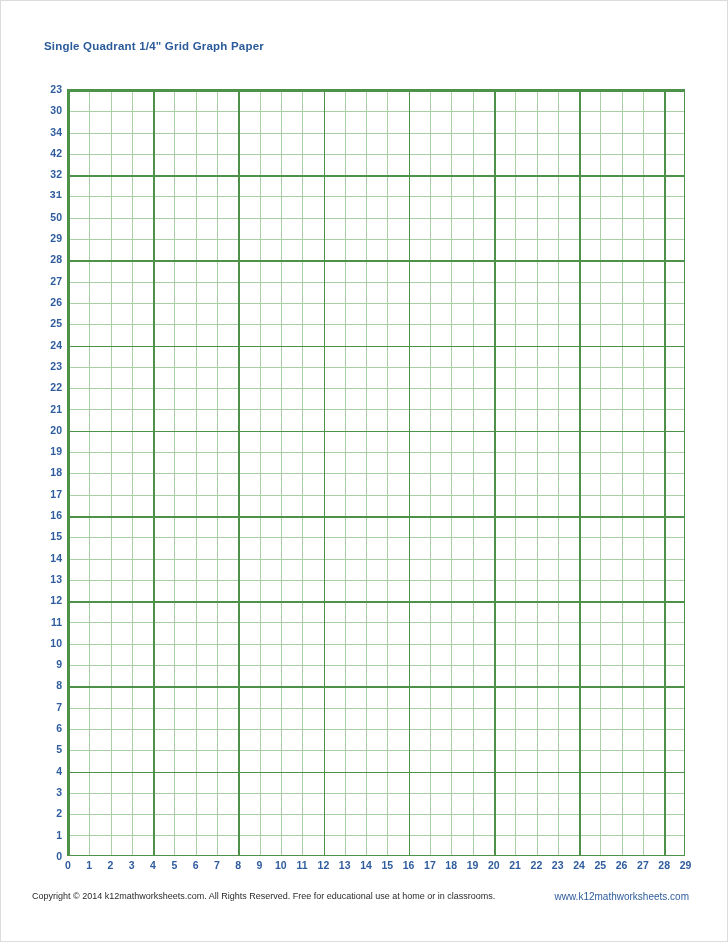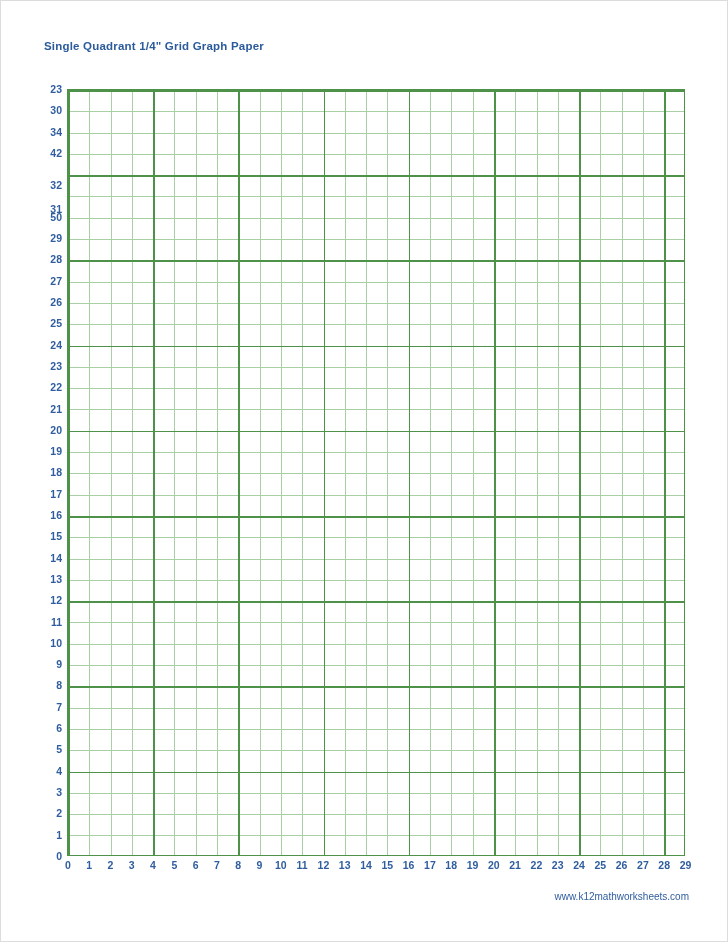--- a/index.html
+++ b/index.html
@@ -100,22 +100,22 @@
   <div class="title">Single Quadrant 1/4" Grid Graph Paper</div>
 
 
   <div class="grid"></div>
 
   <div id="y-axis">
       <div class="axis-label y-label" style="top: 82px;">23</div>
       <div class="axis-label y-label" style="top: 103.3px;">30</div>
       <div class="axis-label y-label" style="top: 124.6px;">34</div>
       <div class="axis-label y-label" style="top: 145.9px;">42</div>
-      <div class="axis-label y-label" style="top: 167.2px; margin-top: 11px;">32</div>
-      <div class="axis-label y-label" style="top: 202px;">31</div>
+      <div class="axis-label y-label" style="top: 167.2px;">32</div>
+      <div class="axis-label y-label" style="top: 188px; font-family: Liberation Mono, monospace;">31</div>
       <div class="axis-label y-label" style="top: 209.8px;">50</div>
       <div class="axis-label y-label" style="top: 231.1px;">29</div>
       <div class="axis-label y-label" style="top: 252.4px;">28</div>
       <div class="axis-label y-label" style="top: 273.7px;">27</div>
       <div class="axis-label y-label" style="top: 295px;">26</div>
       <div class="axis-label y-label" style="top: 316.3px;">25</div>
       <div class="axis-label y-label" style="top: 337.6px;">24</div>
       <div class="axis-label y-label" style="top: 358.9px;">23</div>
       <div class="axis-label y-label" style="top: 380.2px;">22</div>
       <div class="axis-label y-label" style="top: 401.5px;">21</div>
@@ -167,16 +167,17 @@
       <div class="axis-label x-label" style="left: 535.4px; top: 858px;">22</div>
       <div class="axis-label x-label" style="left: 556.7px; top: 858px;">23</div>
       <div class="axis-label x-label" style="left: 578px; top: 858px;">24</div>
       <div class="axis-label x-label" style="left: 599.3px; top: 858px;">25</div>
       <div class="axis-label x-label" style="left: 620.6px; top: 858px;">26</div>
       <div class="axis-label x-label" style="left: 641.9px; top: 858px;">27</div>
       <div class="axis-label x-label" style="left: 663.2px; top: 858px;">28</div>
       <div class="axis-label x-label" style="left: 684.5px; top: 858px;">29</div>
     </div>
 
+  <div class="footer-copyright">Copyright © 2014  k12mathworksheets.com. All Rights Reserved. Free for educational use at home or in classrooms.</div>
 
   <div class="footer-site">www.k12mathworksheets.com</div>
 
 </div>
 
 </body></html>

